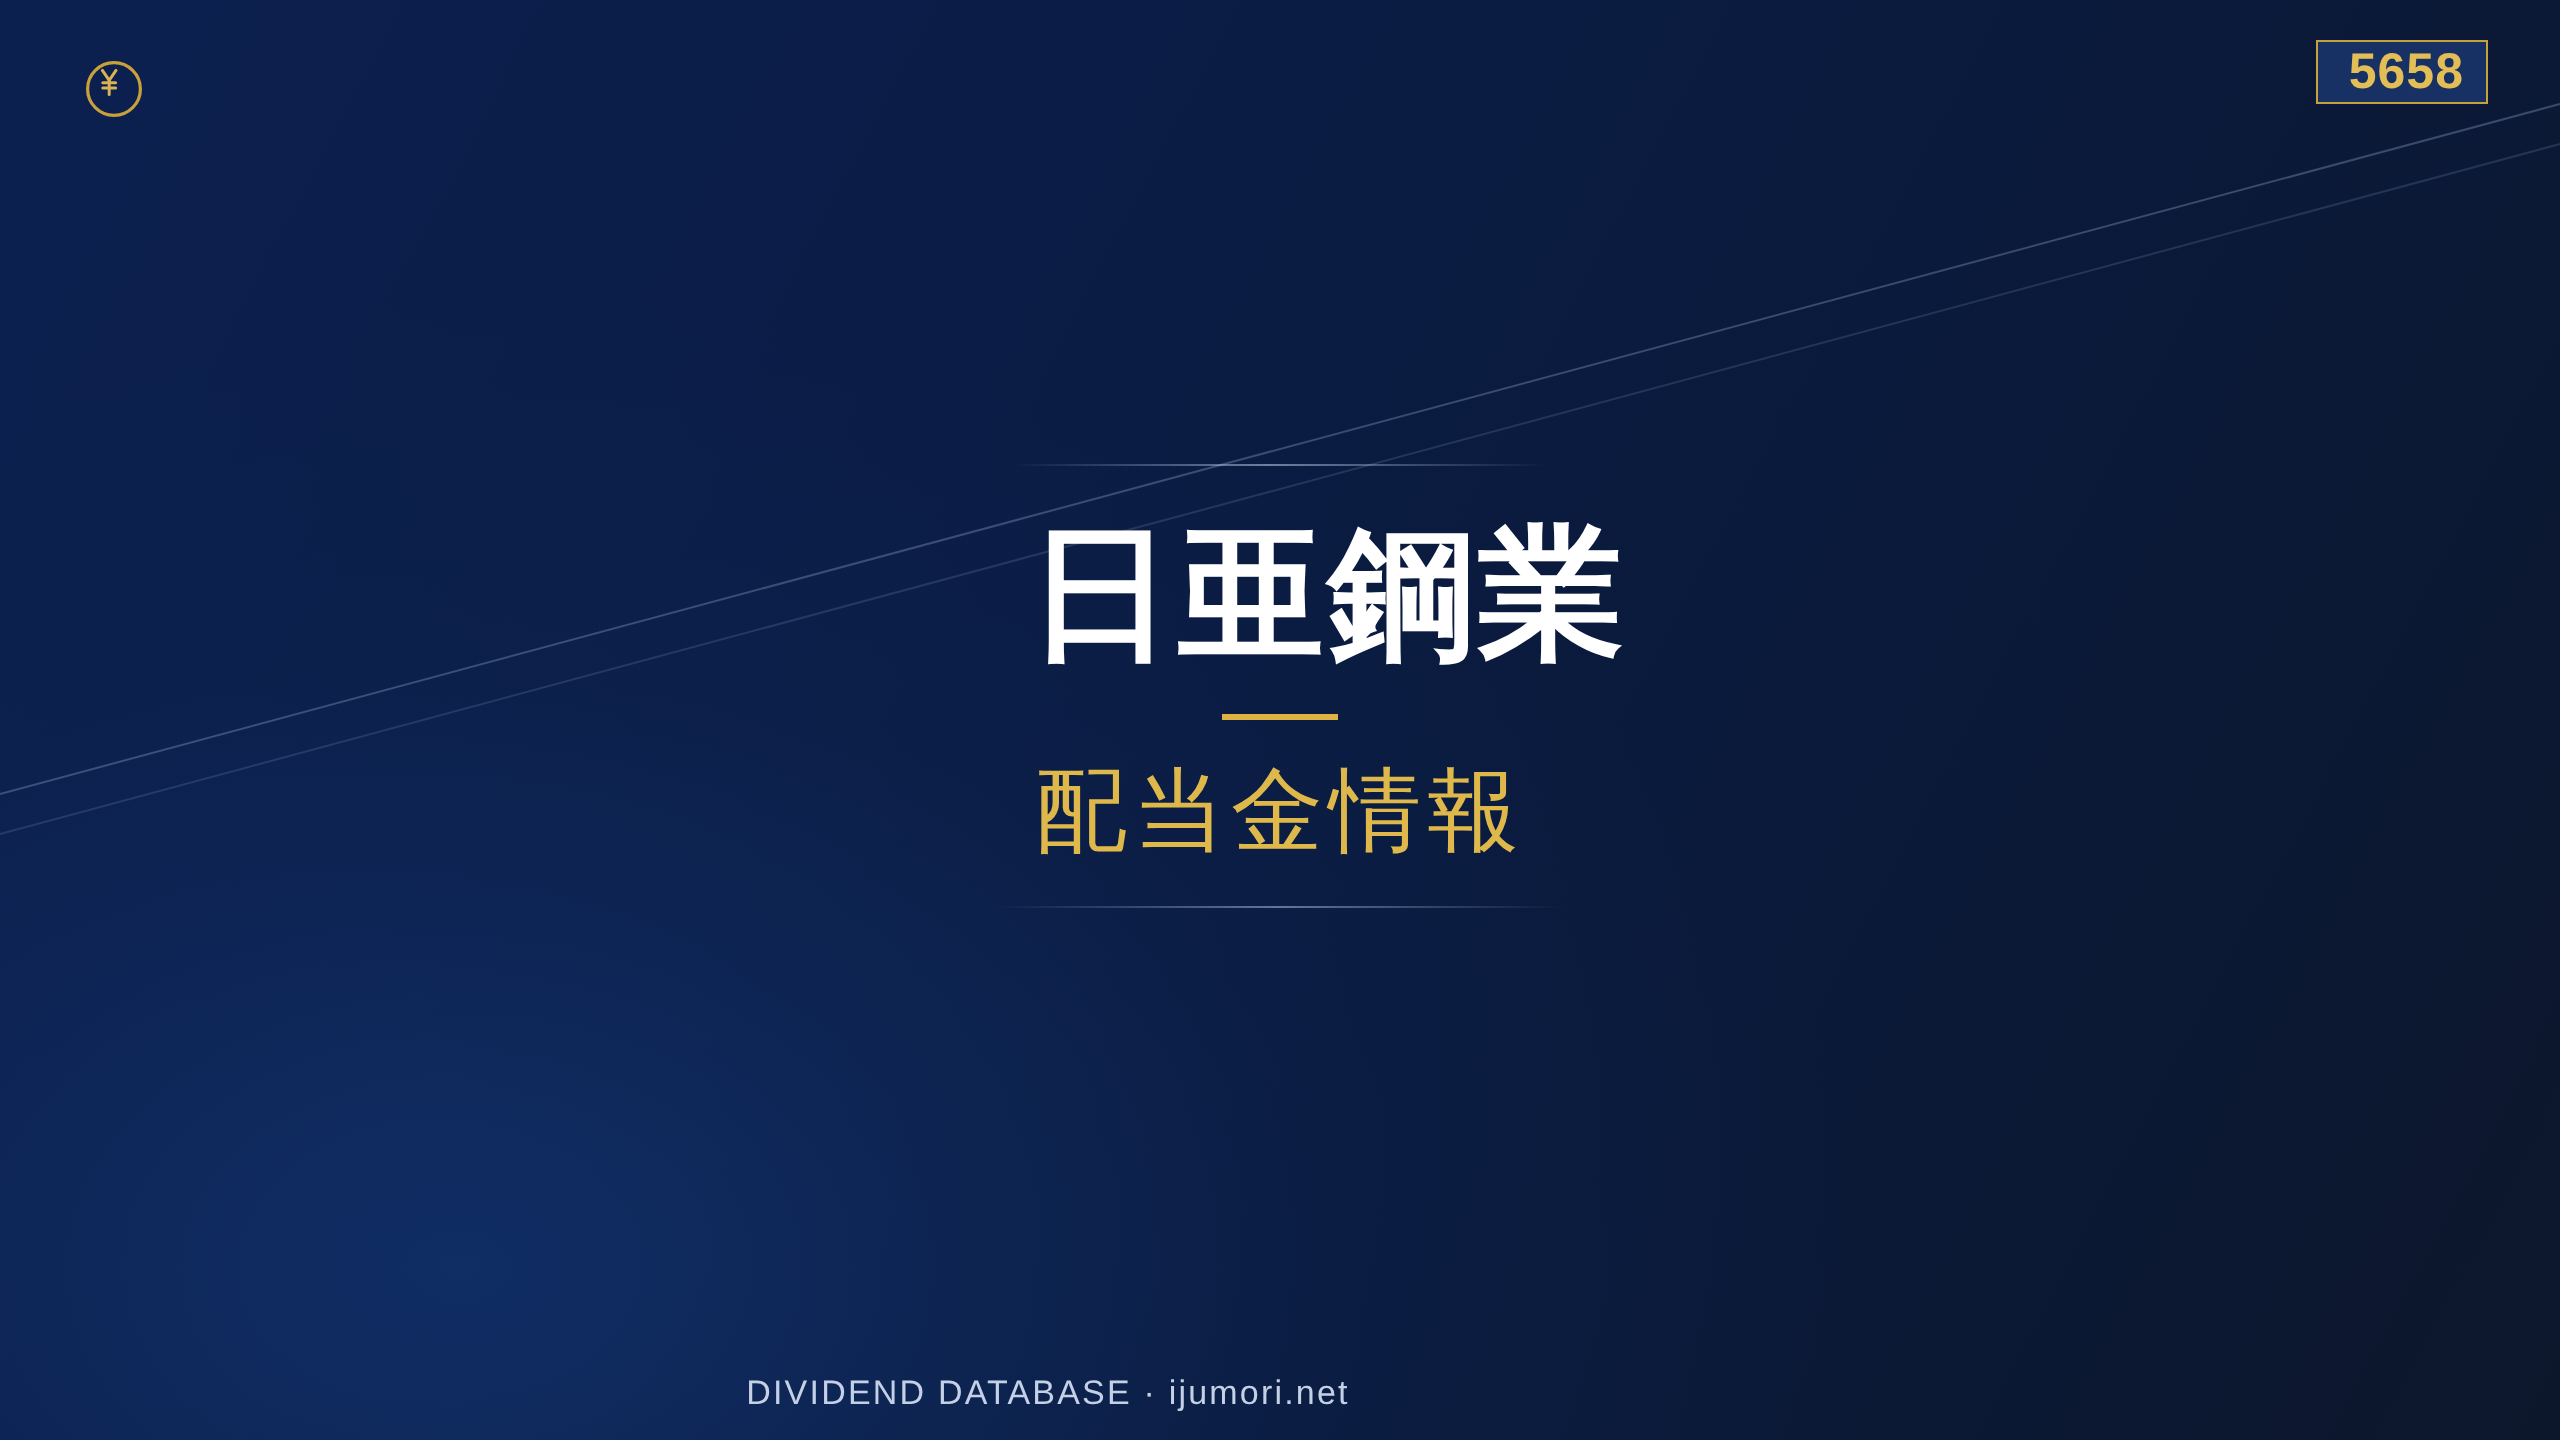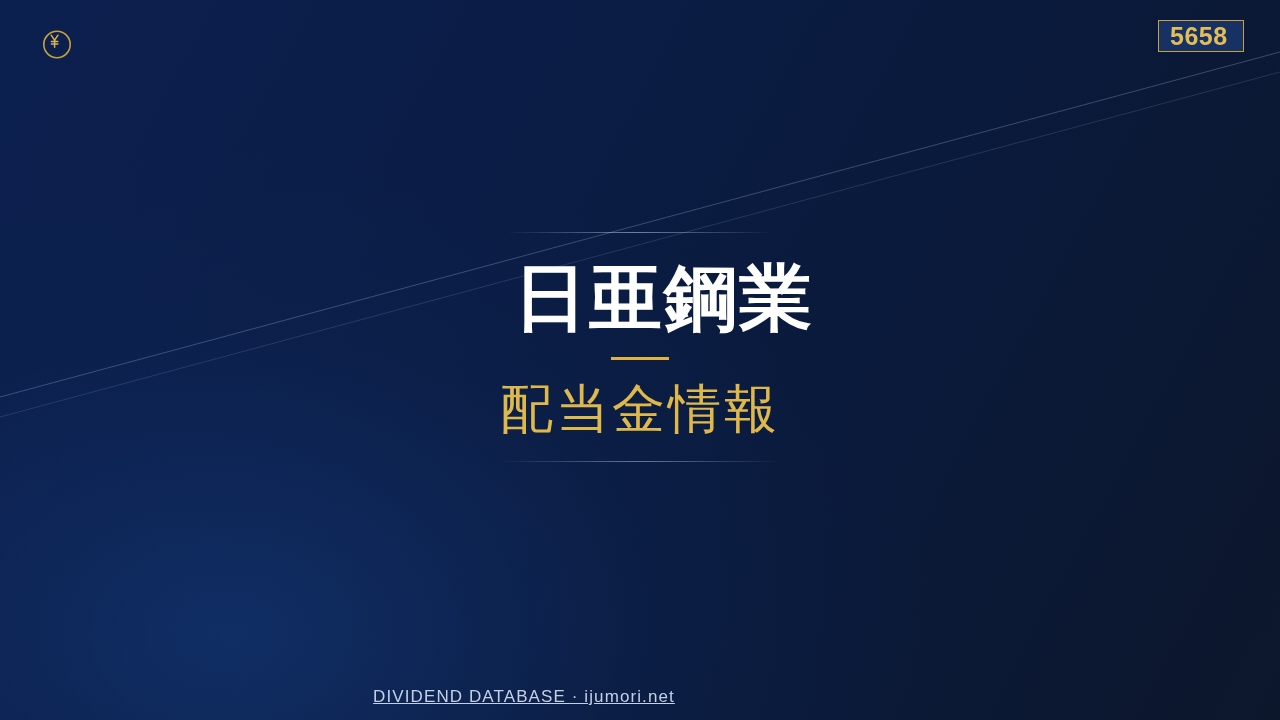--- a/index.html
+++ b/index.html
@@ -72,21 +72,21 @@
     min-width:86px;
     height:32px;
     padding:0 11px;
     border:1px solid #c9a13b;
     background:rgba(26,51,105,0.92);
     color:#e3bd55;
     font-size:25px;
     font-weight:bold;
     letter-spacing:0.5px;
     line-height:30px;
-    text-align:left;
+    text-align:right;
   }
 
   
   .center {
     position:absolute;
     left:0;
     top:232px;
     width:1280px;
     text-align:center;
   }
@@ -111,21 +111,21 @@
 
   .rule-gold {
     width:58px;
     height:3px;
     margin:21px auto 0;
     background:#ddb343;
   }
 
   .subtitle {
     margin-top:20px;
-    font-size:53px;
+    font-size:46px;
     font-weight:normal;
     color:#dfb84c;
     letter-spacing:3px;
     line-height:1.1;
     white-space:nowrap;
   }
 
   .rule-bottom {
     width:282px;
     height:1px;
@@ -137,21 +137,20 @@
   .footer {
     position:absolute;
     left:0;
     bottom:13px;
     width:1048px;
     text-align:center;
     font-size:17px;
     letter-spacing:1.1px;
     color:#c3d0e6;
     white-space:nowrap;
-    text-decoration:underline;
   }
 </style>
 </head>
 <body>
 
 <div class="slide">
 
   <svg class="diagonals" width="1280" height="720" viewBox="0 0 1280 720" aria-hidden="true">
     <line x1="0" y1="397" x2="1280" y2="52" stroke="rgba(168,190,225,0.30)" stroke-width="1"></line>
     <line x1="0" y1="417" x2="1280" y2="72" stroke="rgba(150,175,215,0.18)" stroke-width="1"></line>

